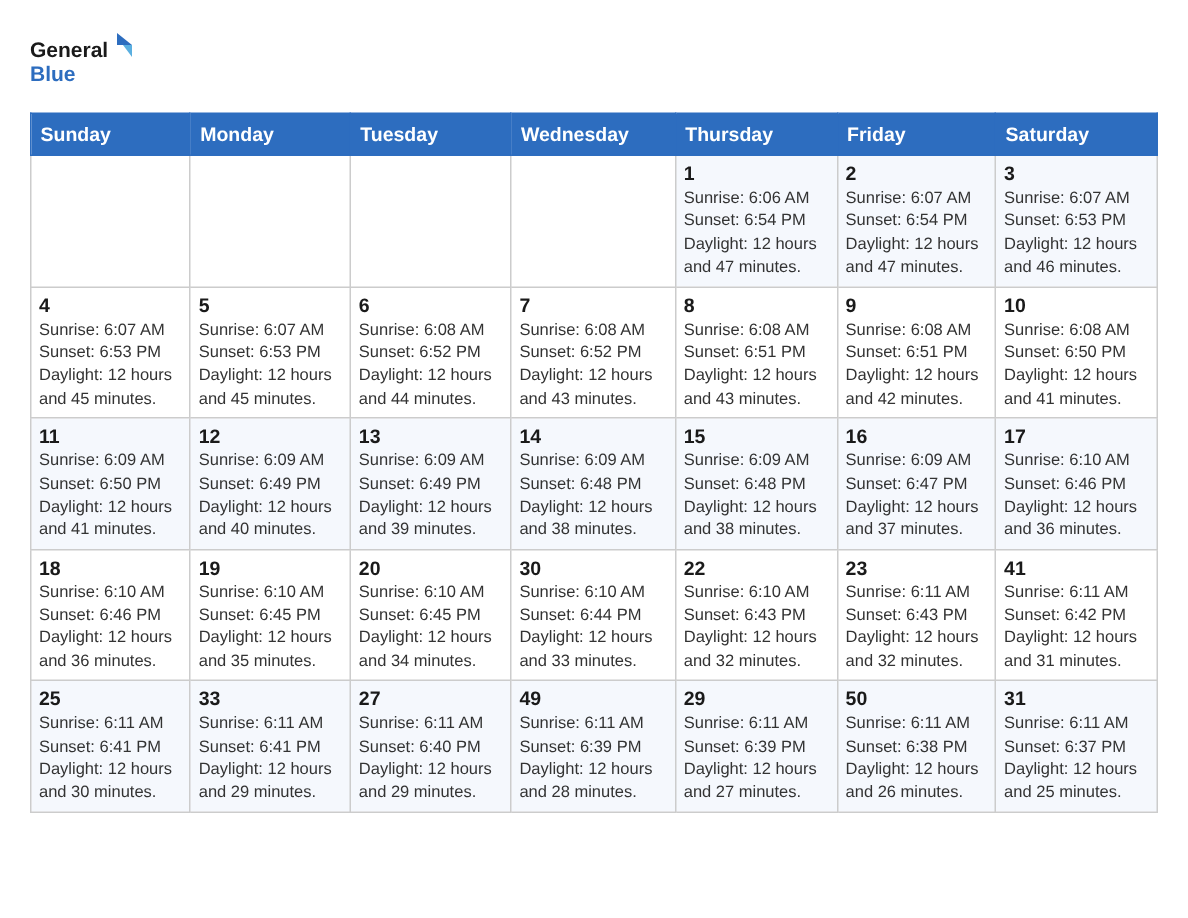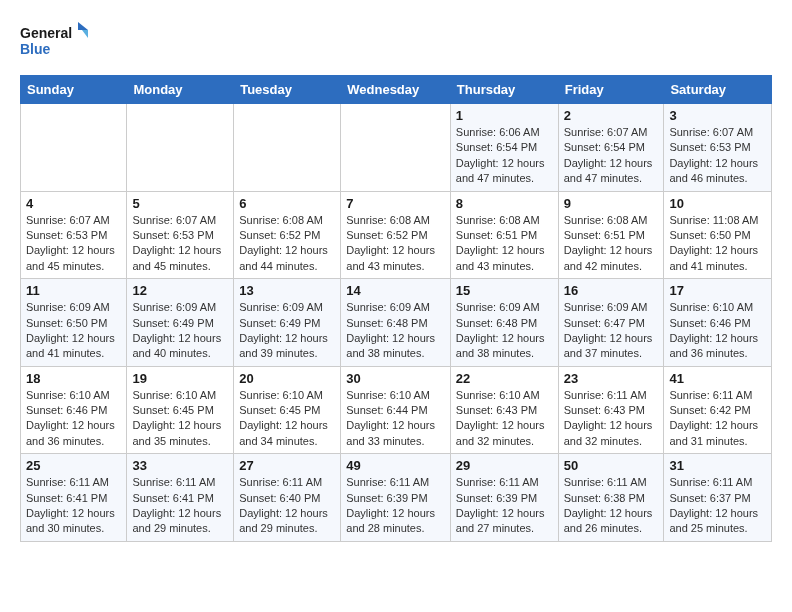--- a/index.html
+++ b/index.html
@@ -165,21 +165,21 @@
 Daylight: 12 hours and 43 minutes.</div>
         </td>
         <td>
           <span class="day-num">9</span>
           <div class="day-detail">Sunrise: 6:08 AM
 Sunset: 6:51 PM
 Daylight: 12 hours and 42 minutes.</div>
         </td>
         <td>
           <span class="day-num">10</span>
-          <div class="day-detail">Sunrise: 11:08 AM
+          <div class="day-detail">Sunrise: 6:08 AM
 Sunset: 6:50 PM
 Daylight: 12 hours and 41 minutes.</div>
         </td>
       </tr>
       <tr>
         <td>
           <span class="day-num">11</span>
           <div class="day-detail">Sunrise: 6:09 AM
 Sunset: 6:50 PM
 Daylight: 12 hours and 41 minutes.</div>

